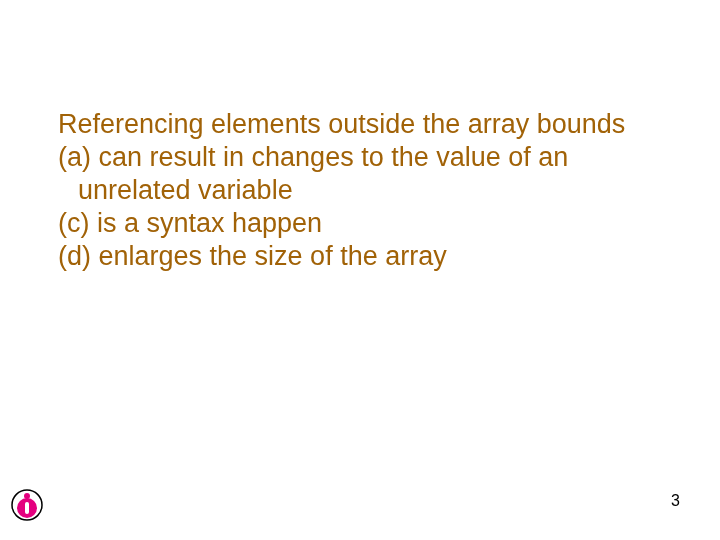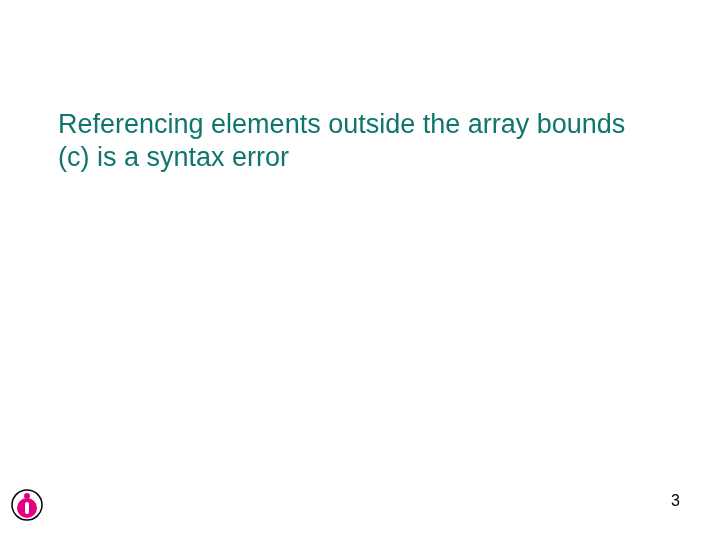--- a/index.html
+++ b/index.html
@@ -1,32 +1,34 @@
 <!DOCTYPE html>
 <html><head>
 <meta charset="utf-8">
 <style>
   * { margin: 0; padding: 0; box-sizing: border-box; }
   html, body { width: 720px; height: 540px; background: #fff; font-family: Arial, Helvetica, sans-serif; overflow: hidden; }
   .slide { position: relative; width: 720px; height: 540px; }
-  .content { position: absolute; top: 108px; left: 40px; width: 640px; color: #0f766e; font-size: 27px; line-height: 1.22; }
+  .content { position: absolute; top: 108px; left: 40px; width: 640px; color: #a16207; font-size: 27px; line-height: 1.22; }
   .content p { margin: 0; }
   .stem, .opt { padding-left: 38px; text-indent: -20px; }
   .page-num { position: absolute; bottom: 30px; right: 40px; font-size: 16px; color: #000; }
   .logo { position: absolute; bottom: 18px; left: 10px; width: 34px; height: 34px; }
   .logo svg { width: 34px; height: 34px; display: block; }
 </style>
 </head>
 <body>
 
 <div class="slide">
 
   <div class="content">
     <p class="stem">Referencing elements outside the array bounds</p>
-    <p class="opt">(c) is a syntax error</p>
+    <p class="opt">(a) can result in changes to the value of an unrelated variable</p>
+    <p class="opt">(c) is a syntax happen</p>
+    <p class="opt">(d) enlarges the size of the array</p>
   </div>
 
   <div class="page-num">3</div>
 
   <div class="logo">
     <svg viewBox="0 0 34 34">
       <circle cx="17" cy="17" r="15" fill="#fff" stroke="#000" stroke-width="1.5"></circle>
       <circle cx="17" cy="20" r="10" fill="#e4007f"></circle>
       <circle cx="17" cy="8" r="3" fill="#e4007f"></circle>
       <rect x="15" y="14" width="4" height="12" rx="2" fill="#fff"></rect>

